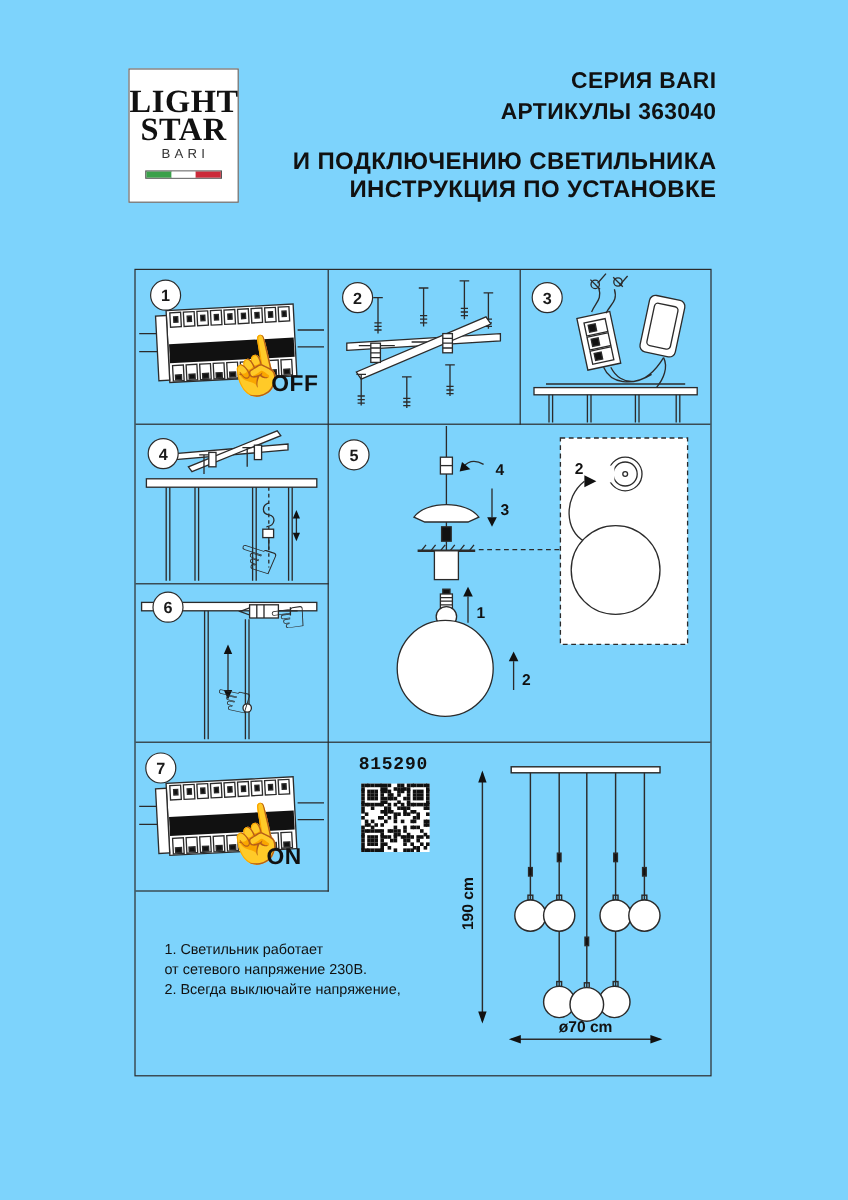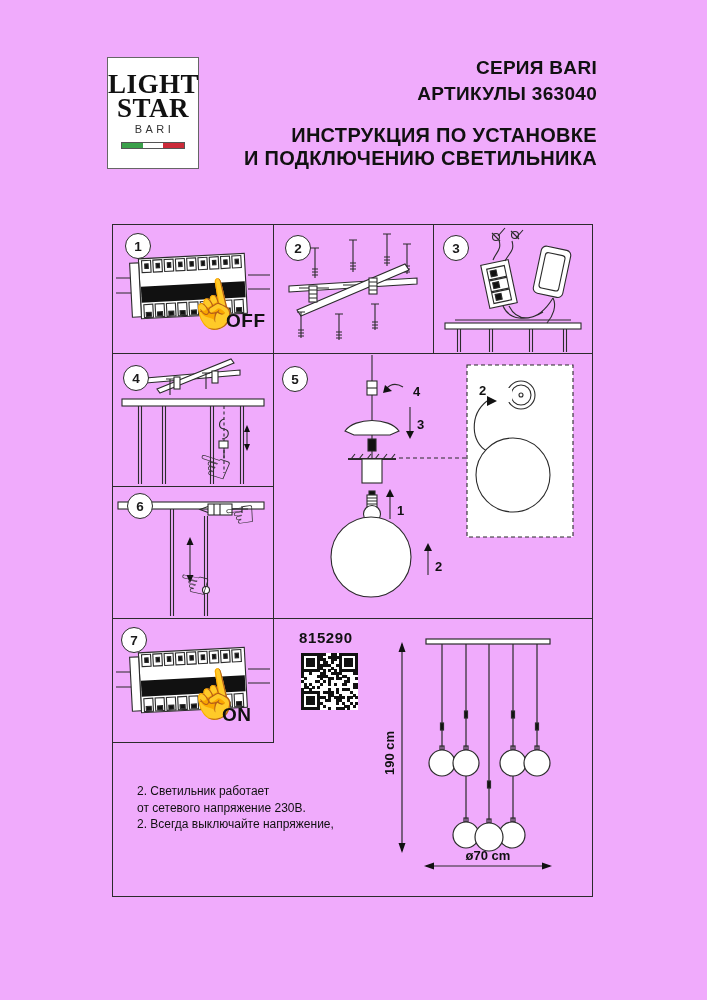--- a/index.html
+++ b/index.html
@@ -1,16 +1,16 @@
 <!DOCTYPE html>
 <html><head>
 <meta charset="utf-8">
 <style>
   html,body{margin:0;padding:0;background:#e8e8e8;}
-  .page{position:relative;width:707px;height:1000px;background:#f0abfc;margin:0 auto;
+  .page{position:relative;width:707px;height:1000px;background:#7dd3fc;margin:0 auto;
         font-family:"Liberation Sans",sans-serif;color:#1a1a1a;overflow:hidden;}
 
   
   .logo{position:absolute;left:107px;top:57px;width:90px;height:110px;border:1px solid #666;
         background:#fff;text-align:center;font-family:"Liberation Serif",serif;}
   .logo-w{font-size:27px;font-weight:bold;line-height:24px;letter-spacing:.5px;color:#111;}
   .logo-w1{margin-top:14px;}
   .logo-group{font-family:"Liberation Sans",sans-serif;font-size:11px;letter-spacing:3.5px;
         color:#333;margin-top:3px;margin-left:3px;}
   .logo-flag{width:64px;height:7px;margin:7px auto 0;display:flex;border:1px solid #555;box-sizing:border-box;}
@@ -34,21 +34,21 @@
         background:#fff;z-index:3;}
 
   svg.diagram{position:absolute;overflow:visible;}
   svg.diagram text{font-family:"Liberation Sans",sans-serif;font-weight:bold;fill:#111;stroke:none;}
 
   .hand{position:absolute;color:#2b2b2b;z-index:4;line-height:1;user-select:none;}
 
   .onoff{position:absolute;font-size:19px;font-weight:bold;color:#111;z-index:4;letter-spacing:.5px;}
 
   .prod-code{position:absolute;left:186px;top:404px;width:70px;font-size:15px;font-weight:bold;
-        letter-spacing:.6px;color:#111;}
+        letter-spacing:.6px;color:#111;font-family:Liberation Mono, monospace;}
   .qr{position:absolute;left:188px;top:428px;width:57px;height:57px;background:#fff;}
   .qr i{position:absolute;background:#111;}
 
   .notes{position:absolute;left:24px;top:558px;width:230px;font-size:12px;line-height:16.5px;color:#111;}
 </style>
 </head>
 <body>
 
 <div class="page">
 
@@ -99,22 +99,22 @@
       <span class="fg"></span>
         <span class="fw"></span>
         <span class="fr"></span>
     </div>
   </div>
 
   <div class="titles">
     <div class="t-series">СЕРИЯ BARI</div>
     <div class="t-art">АРТИКУЛЫ 363040</div>
     <div class="t-gap"></div>
+    <div class="t-instr">И ПОДКЛЮЧЕНИЮ СВЕТИЛЬНИКА</div>
     <div class="t-instr">ИНСТРУКЦИЯ ПО УСТАНОВКЕ</div>
-    <div class="t-instr">И ПОДКЛЮЧЕНИЮ СВЕТИЛЬНИКА</div>
   </div>
 
   <div class="grid">
 
     <div class="gline" style="left:0;top:128px;width:100%;height:1.2px"></div>
     <div class="gline" style="left:0;top:393px;width:100%;height:1.2px"></div>
     <div class="gline" style="left:0;top:261px;width:161px;height:1.2px"></div>
     <div class="gline" style="left:0;top:517px;width:161px;height:1.2px"></div>
     <div class="gline" style="left:160px;top:0;width:1.2px;height:518px"></div>
     <div class="gline" style="left:320px;top:0;width:1.2px;height:129px"></div>
@@ -511,21 +511,21 @@
         <polygon points="12.5,220 16,230 19.5,220" fill="#111" stroke="none"></polygon>
         <path d="M40 243 H164"></path>
         <polygon points="48,239.5 38,243 48,246.5" fill="#111" stroke="none"></polygon>
         <polygon points="156,239.5 166,243 156,246.5" fill="#111" stroke="none"></polygon>
       </g>
       <text x="8" y="130" font-size="13" text-anchor="middle" transform="rotate(-90 8 130)">190 cm</text>
       <text x="102" y="237" font-size="13" text-anchor="middle">ø70 cm</text>
     </svg>
 
     <div class="notes">
-      <div>2. Светильник работает</div>
+      <div>1. Светильник работает</div>
       <div>от сетевого напряжение 230В.</div>
       <div>2. Всегда выключайте напряжение,</div>
     </div>
   </div>
 
   <div class="hand" style="left:185px;top:282px;font-size:46px;transform:rotate(-12deg)">☝</div>
   <div class="onoff" style="left:226px;top:310px">OFF</div>
 
   <div class="hand" style="left:196px;top:446px;font-size:40px;transform:rotate(18deg)">☜</div>
 

